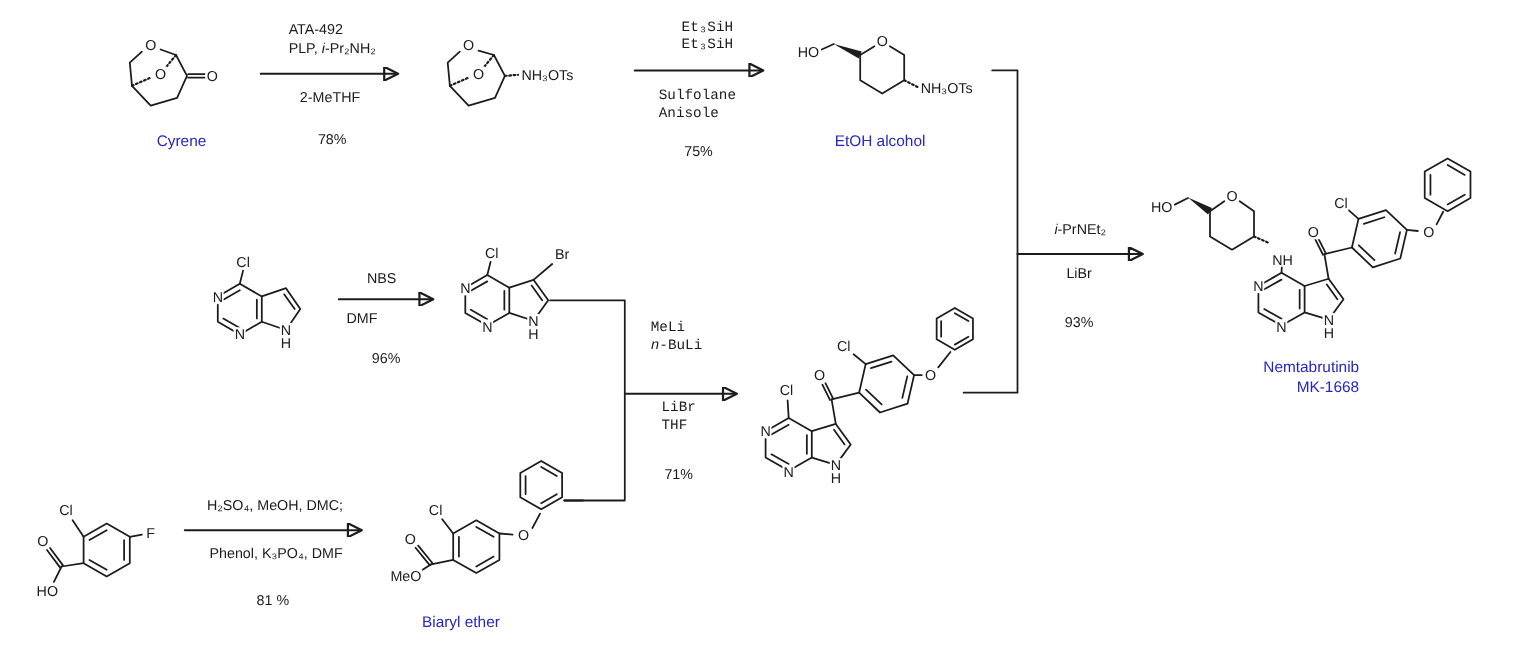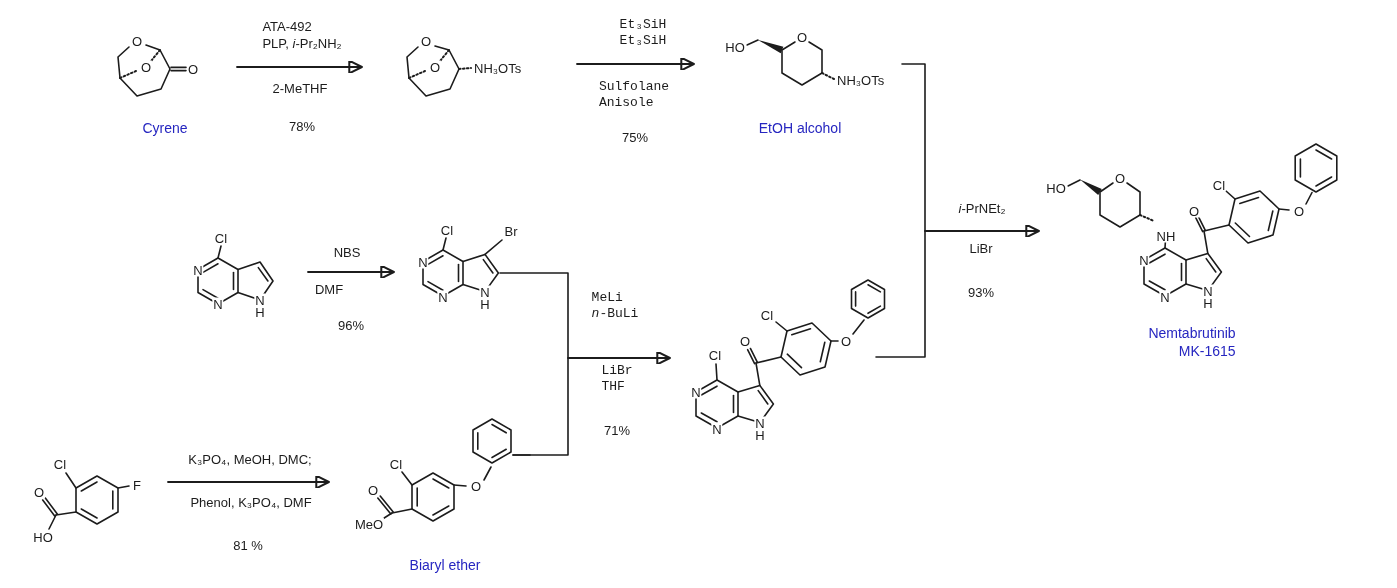--- a/index.html
+++ b/index.html
@@ -216,21 +216,21 @@
   <div class="rg tight" style="left:617px;top:363px">
     <div>LiBr</div>
     <div>THF</div>
   </div>
   <div class="rg" style="left:617px;top:423px">71%</div>
 
   <div class="rg" style="left:982px;top:201px"><span class="it">i</span><span>-PrNEt₂</span></div>
   <div class="rg" style="left:981px;top:241px">LiBr</div>
   <div class="rg" style="left:981px;top:285px">93%</div>
 
-  <div class="rg" style="left:250px;top:452px">K₃PO₄, MeOH, DMC;</div>
+  <div class="rg" style="left:250px;top:452px">H₂SO₄, MeOH, DMC;</div>
   <div class="rg" style="left:251px;top:495px">Phenol, K₃PO₄, DMF</div>
   <div class="rg" style="left:248px;top:538px">81 %</div>
 
   <div class="atom" style="left:137px;top:41px">O</div>
   <div class="atom" style="left:146px;top:67px">O</div>
   <div class="atom" style="left:193px;top:69px">O</div>
   <div class="cname" style="left:165px;top:119px">Cyrene</div>
 
   <div class="atom" style="left:426px;top:41px">O</div>
   <div class="atom" style="left:435px;top:67px">O</div>
@@ -256,21 +256,21 @@
 
   <div class="atom" style="left:60px;top:464px">Cl</div>
   <div class="atom" style="left:137px;top:485px">F</div>
   <div class="atom" style="left:39px;top:492px">O</div>
   <div class="atom" style="left:43px;top:537px">HO</div>
 
   <div class="atom" style="left:396px;top:464px">Cl</div>
   <div class="atom" style="left:373px;top:490px">O</div>
   <div class="atom" style="left:369px;top:524px">MeO</div>
   <div class="atom" style="left:476px;top:486px">O</div>
-  <div class="cname" style="left:445px;top:556px">Biaryl ether</div>
+  <div class="cname" style="left:419px;top:556px">Biaryl ether</div>
 
   <div class="atom" style="left:715px;top:355px">Cl</div>
   <div class="atom" style="left:745px;top:341px">O</div>
   <div class="atom" style="left:767px;top:315px">Cl</div>
   <div class="atom" style="left:846px;top:341px">O</div>
   <div class="atom" style="left:696px;top:392px">N</div>
   <div class="atom" style="left:717px;top:428.5px">N</div>
   <div class="atom" style="left:760px;top:423px">N</div>
   <div class="atom" style="left:760px;top:434.5px">H</div>
 
@@ -279,16 +279,16 @@
   <div class="atom" style="left:1166px;top:236px">NH</div>
   <div class="atom" style="left:1194px;top:211px">O</div>
   <div class="atom" style="left:1219px;top:185px">Cl</div>
   <div class="atom" style="left:1299px;top:211px">O</div>
   <div class="atom" style="left:1144px;top:260px">N</div>
   <div class="atom" style="left:1165px;top:296.5px">N</div>
   <div class="atom" style="left:1208px;top:291px">N</div>
   <div class="atom" style="left:1208px;top:302.5px">H</div>
   <div class="cname" style="left:1192px;top:324px">
     <div>Nemtabrutinib</div>
-    <div>MK-1615</div>
+    <div>MK-1668</div>
   </div>
 
 </div>
 
 </body></html>

